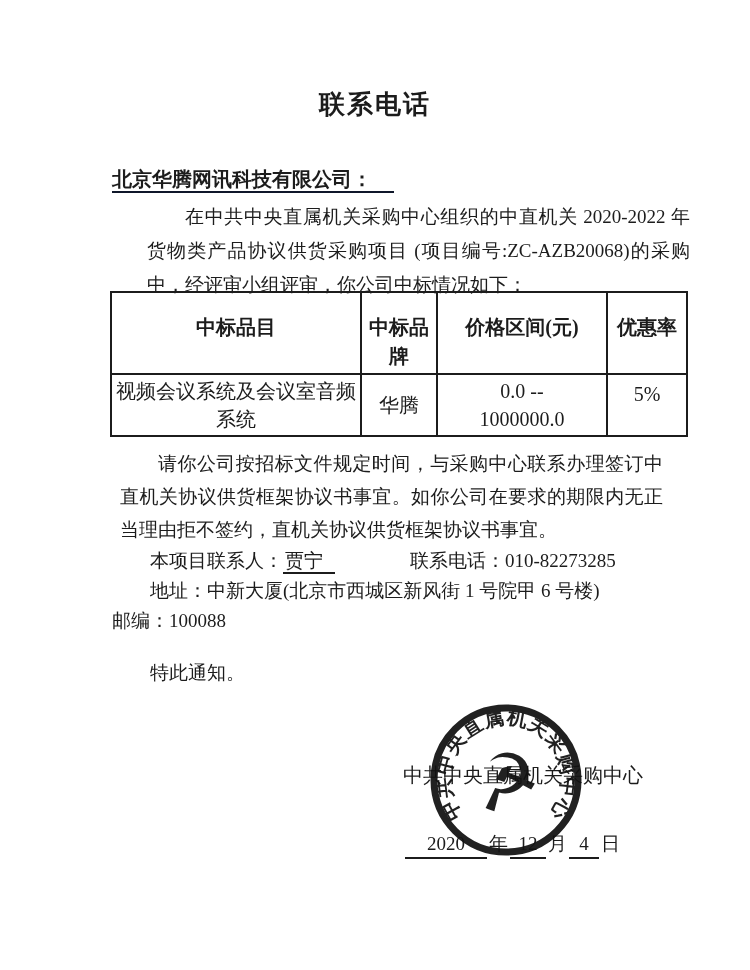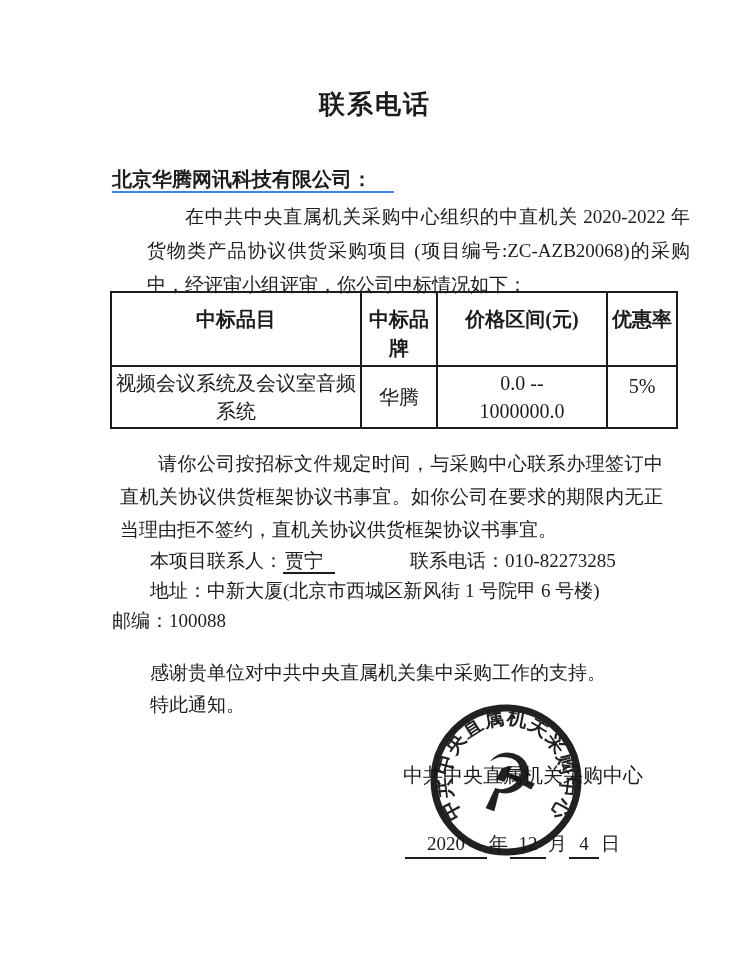--- a/index.html
+++ b/index.html
@@ -25,21 +25,21 @@
     letter-spacing: 2px;
   }
   .recipient-wrap {
     position: absolute;
     top: 164px; left: 112px;
     line-height: 30px;
   }
   .recipient-text {
     font-size: 20px;
     font-weight: bold;
-    border-bottom: 2px solid #3b82f6;
+    border-bottom: 2px solid #0f172a;
     padding-right: 22px;
     padding-bottom: 1px;
   }
   .para { position: absolute; left: 112px; width: 543px; font-size: 19px; }
   .p1 { top: 200px; line-height: 34px; margin-left: 35px; }
   .p2 { top: 447px; line-height: 33px; margin-left: 8px; }
   .line { white-space: nowrap; }
   .indent { padding-left: 38px; }
   .fill { text-align: justify; text-align-last: justify; }
 
@@ -50,25 +50,25 @@
     border-collapse: collapse;
     table-layout: fixed;
     font-size: 20px;
   }
   table.award th, table.award td {
     border: 2px solid #1c1c1c;
     padding: 2px 4px;
     text-align: center;
     line-height: 29px;
   }
-  table.award th { font-weight: bold; vertical-align: top; padding-top: 12px; }
+  table.award th { font-weight: bold; vertical-align: top; padding-top: 20px; }
   .col-item  { width: 250px; }
   .col-brand { width: 76px;  }
   .col-price { width: 170px; }
-  .col-disc  { width: 70px; padding-left: 6px; padding-right: 6px; }
+  .col-disc  { width: 80px; padding-left: 6px; padding-right: 6px; }
   tr.data-row { height: 62px; }
   tr.head-row { height: 62px; }
   tr.data-row td { vertical-align: middle; line-height: 28px; }
   tr.data-row td.top-align { vertical-align: top; padding-top: 5px; }
 
   .contact-block {
     position: absolute;
     top: 546px; left: 112px; width: 560px;
     font-size: 19px; line-height: 30px;
   }
@@ -172,21 +172,20 @@
     </div>
     <div class="contact-line indent">
       <span>地址：</span><span>中新大厦(北京市西城区新风街 1 号院甲 6 号楼)</span>
     </div>
     <div class="contact-line">
       <span>邮编：</span><span>100088</span>
     </div>
   </div>
 
   <div class="closing-block">
-    <div class="line indent">感谢贵单位对中共中央直属机关集中采购工作的支持。</div>
     <div class="line indent">特此通知。</div>
   </div>
 
   <div class="signature">中共中央直属机关采购中心</div>
 
   <div class="dateline">
     <span class="du du-year">2020</span><span class="date-unit">年</span><span class="du du-month">12</span><span class="date-unit">月</span><span class="du du-day">4</span><span class="date-unit">日</span>
   </div>
 
   <svg class="stamp" viewBox="0 0 170 170" xmlns="http://www.w3.org/2000/svg">

